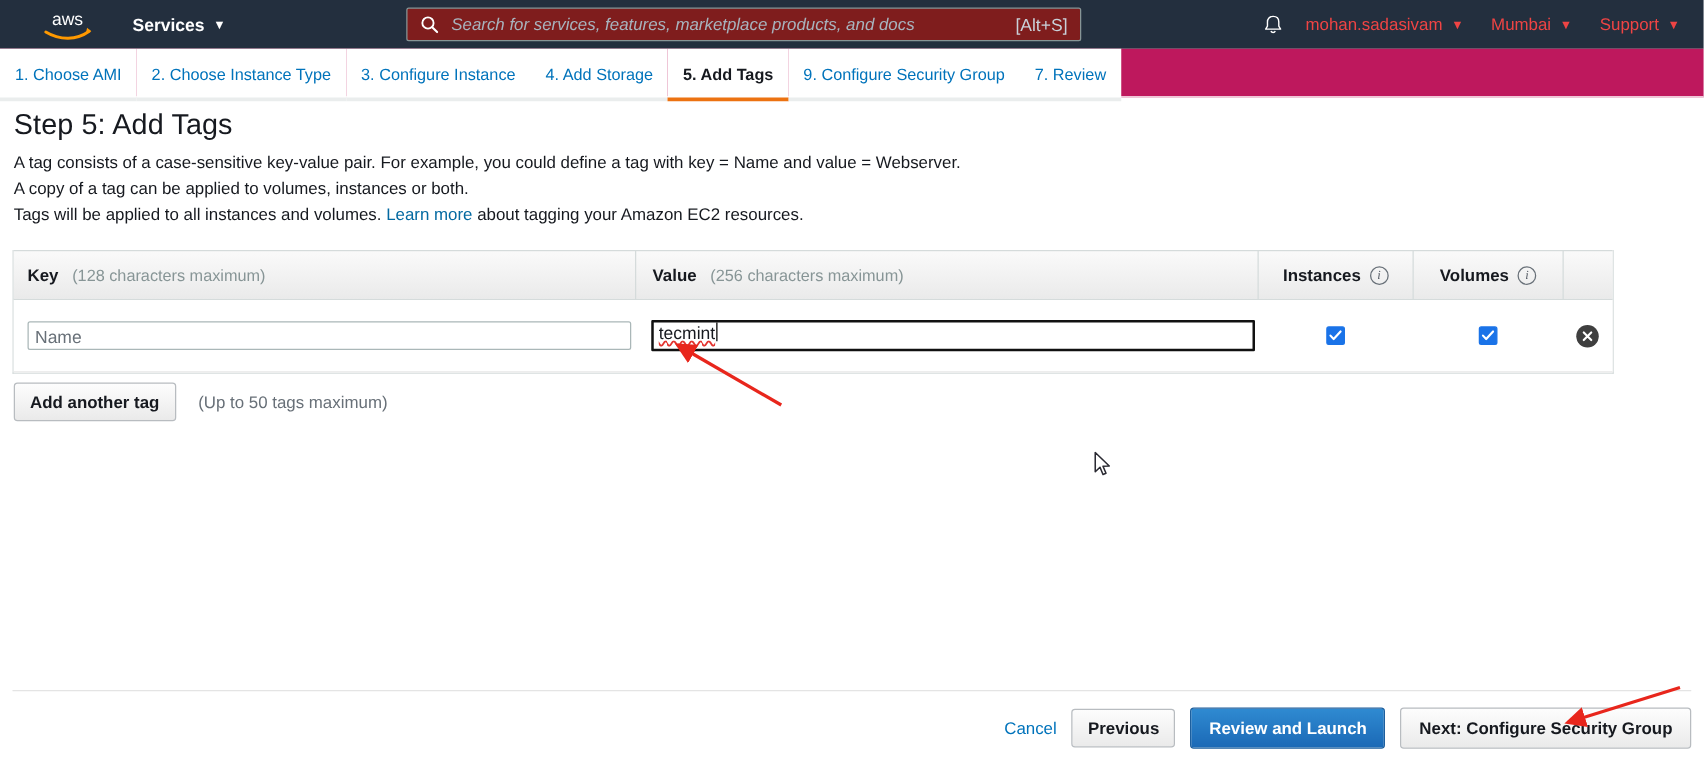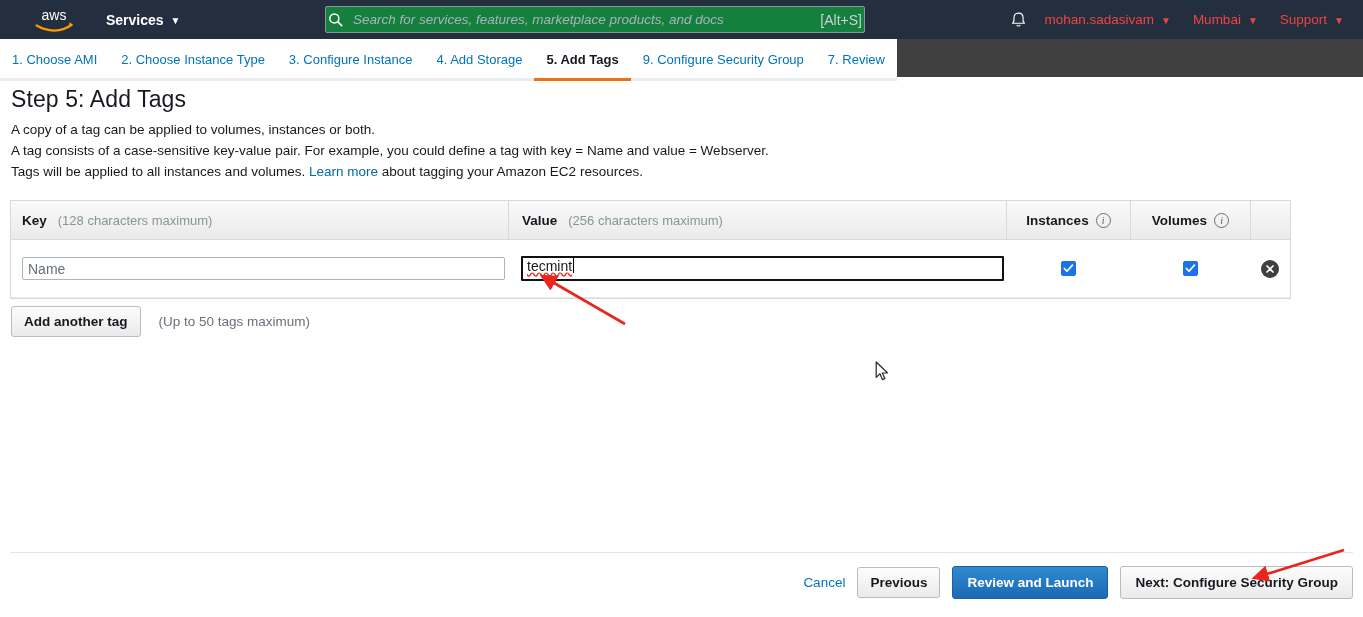--- a/index.html
+++ b/index.html
@@ -24,43 +24,43 @@
   }
   .nav-services {
     position:absolute; left:100px; top:0; height:39px;
     display:flex; align-items:center; gap:7px;
     color:#ffffff; font-size:14px; font-weight:bold; cursor:pointer;
     padding:0 6px;
   }
   .caret { font-size:10px; line-height:1; display:inline-block; transform: translateY(1px); }
   .nav-search {
     position:absolute; left:325px; top:6px; width:540px; height:27px;
-    background:#15803d; border:1px solid #879596; border-radius:2px;
-    display:flex; align-items:center; padding:0 2px;
+    background:#7f1d1d; border:1px solid #879596; border-radius:2px;
+    display:flex; align-items:center; padding:0 10px;
   }
   .nav-search .sicon { width:15px; height:15px; flex:0 0 auto; margin-right:10px; }
   .nav-search input {
     flex:1 1 auto; background:transparent; border:none; outline:none;
     color:#d5dbdb; font-size:13.5px; font-style:italic;
     font-family:"Liberation Sans", sans-serif;
   }
   .nav-search input::placeholder { color:#a8b3bd; font-style:italic; opacity:1; }
   .nav-search .alt { color:#c9d1d9; font-size:14px; flex:0 0 auto; }
 
   .nav-right { position:absolute; right:8px; top:0; height:39px; display:flex; align-items:center; }
   .nav-right .bell { width:30px; height:39px; display:flex; align-items:center; justify-content:center; cursor:pointer; }
   .nav-item {
     display:flex; align-items:center; gap:7px; color:#ef4444;
     font-size:13.5px; padding:0 11px; height:39px; cursor:pointer; white-space:nowrap;
   }
 
   
   .wizard-tabs {
     position:absolute; top:39px; left:0; width:1363px; height:39px;
-    background:#404040; display:flex; align-items:flex-start;
+    background:#be185d; display:flex; align-items:flex-start;
     border-bottom:1px solid #ffffff;
   }
   .wtab {
     position:relative; font-size:13px; color:#0073bb; white-space:nowrap;
     padding:13px 12px 11px 12px; cursor:pointer; background:#ffffff;
     border-bottom:3px solid #eaeded;
   }
   .wtab.active { color:#16191f; font-weight:bold; border-bottom:3px solid #ec7211; cursor:default; }
 
   
@@ -209,22 +209,22 @@
     <div class="wtab"><span>2. Choose Instance Type</span></div>
     <div class="wtab"><span>3. Configure Instance</span></div>
     <div class="wtab"><span>4. Add Storage</span></div>
     <div class="wtab active"><span>5. Add Tags</span></div>
     <div class="wtab"><span>9. Configure Security Group</span></div>
     <div class="wtab"><span>7. Review</span></div>
   </div>
 
   <div class="page">
     <h1 class="page-title">Step 5: Add Tags</h1>
+    <div class="desc">A tag consists of a case-sensitive key-value pair. For example, you could define a tag with key = Name and value = Webserver.</div>
     <div class="desc">A copy of a tag can be applied to volumes, instances or both.</div>
-    <div class="desc">A tag consists of a case-sensitive key-value pair. For example, you could define a tag with key = Name and value = Webserver.</div>
     <div class="desc">
       <span>Tags will be applied to all instances and volumes.</span>
       <a href="#">Learn more</a>
       <span>about tagging your Amazon EC2 resources.</span>
     </div>
   </div>
 
   <div class="tag-table">
 
     <div class="tt-head">

